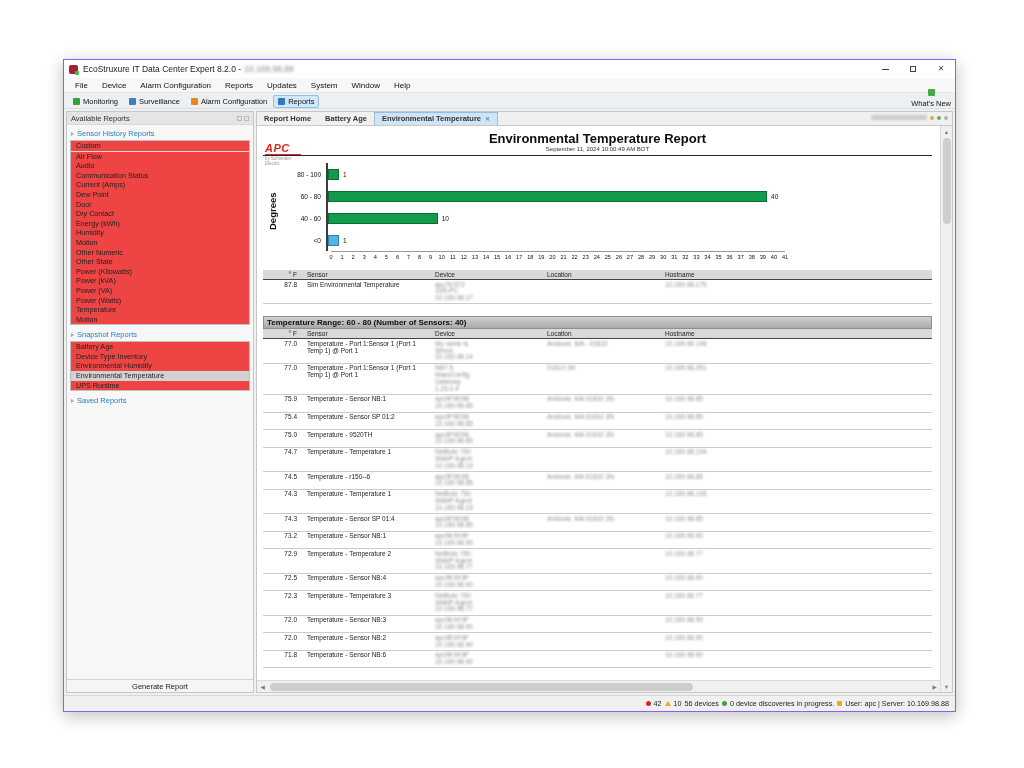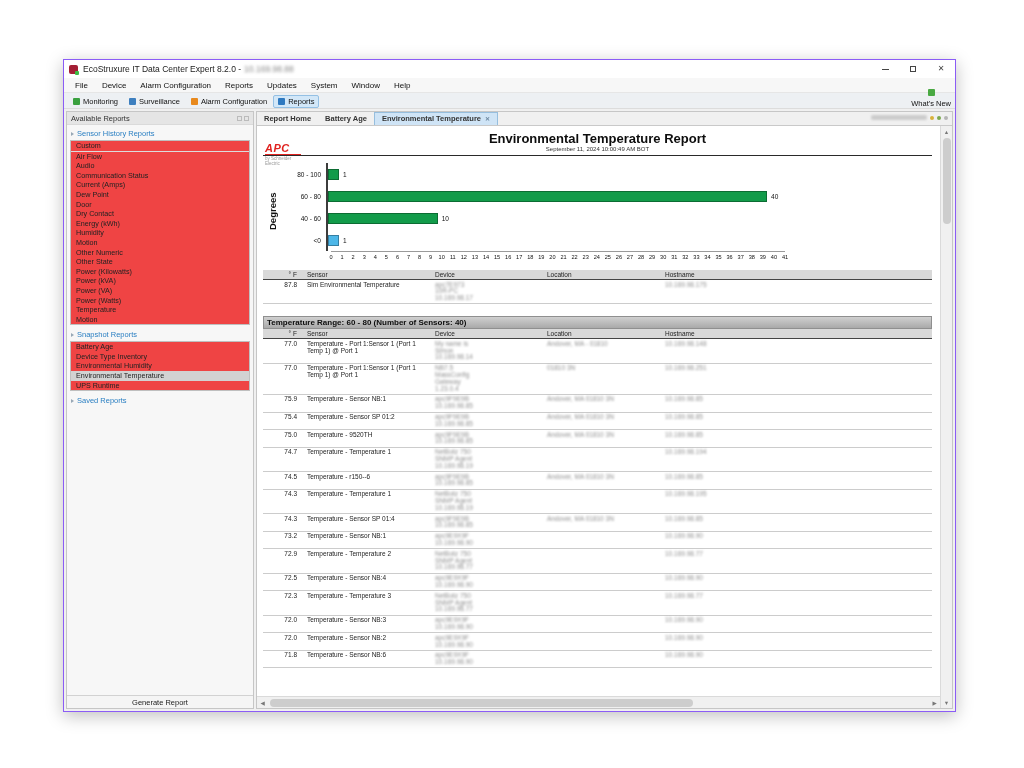--- a/index.html
+++ b/index.html
@@ -559,14 +559,25 @@
         <div class="vscroll">
           <span class="sarrow">▲</span>
           <span class="vthumb"></span>
           <span class="strack"></span>
           <span class="sarrow">▼</span>
         </div>
       </div>
     </div>
   </div>
 
+  <div class="statusbar">
+    <span class="sdot" id="sb-crit-dot" style="background: rgb(207, 42, 39);"></span>
+    <span>42</span>
+    <span class="stri" id="sb-warn-tri" style="border-bottom-color: rgb(242, 167, 27);"></span>
+    <span>10</span>
+    <span>56 devices</span>
+    <span class="sdot" id="sb-disc-dot" style="background: rgb(74, 155, 63);"></span>
+    <span>0 device discoveries in progress.</span>
+    <span class="ssq" id="sb-user-sq" style="background: rgb(242, 167, 27);"></span>
+    <span>User: apc | Server: 10.169.98.88</span>
+  </div>
 
 </div>
 
 </body></html>

